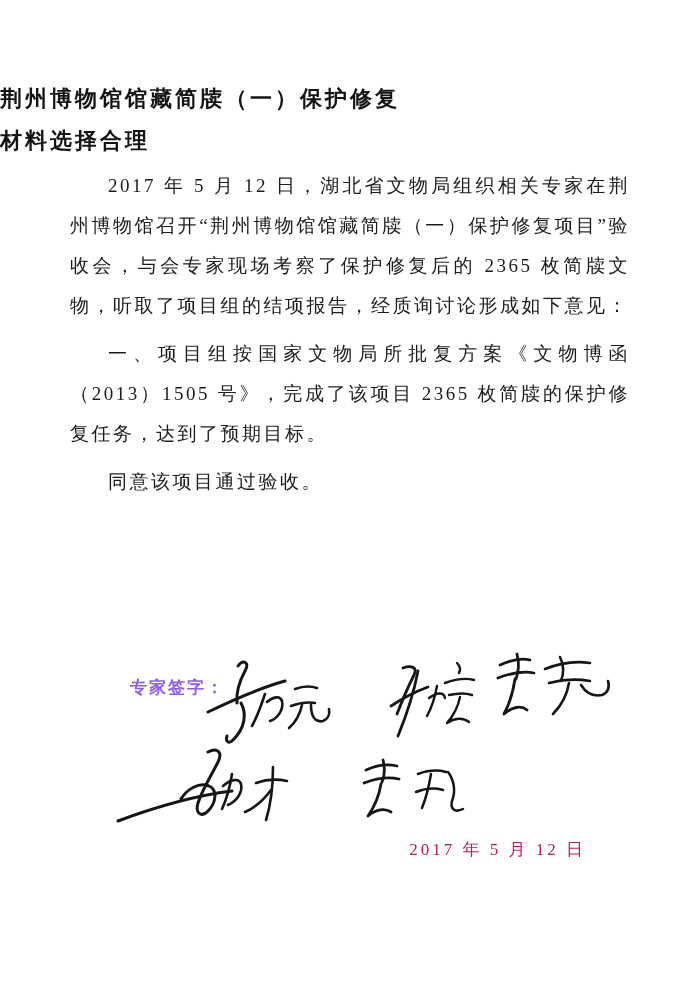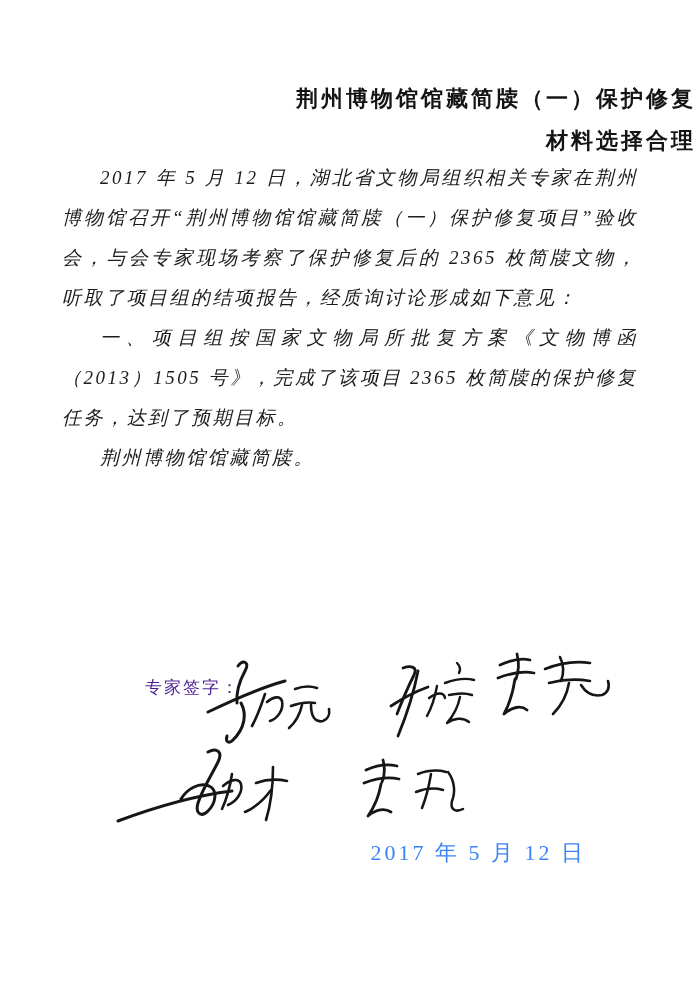--- a/index.html
+++ b/index.html
@@ -14,99 +14,98 @@
     background: #ffffff;
     overflow: hidden;
     font-family: "Liberation Serif", serif;
     color: #1c1c1c;
   }
   .doc-title {
     position: absolute;
     top: 78px;
     left: 0;
     width: 100%;
-    text-align: right;
+    text-align: left;
     font-family: "DejaVu Sans", sans-serif;
     font-weight: bold;
     font-size: 22px;
     letter-spacing: 3px;
     line-height: 42px;
     color: #141414;
   }
   .doc-title .title-line { display: block; }
   .body-text {
     position: absolute;
     top: 158px;
     left: 62px;
     width: 576px;
     font-size: 19px;
     letter-spacing: 2.5px;
     line-height: 40px;
     text-align: justify;
     color: #1c1c1c;
   }
   .body-text p {
-    margin: 0;
+    margin: 8px;
     text-indent: 2em;
-    font-style: italic;
   }
   .signature-area {
     position: absolute;
     top: 648px;
     left: 0;
     width: 100%;
     height: 190px;
   }
   .signature-label {
     position: absolute;
-    left: 145px;
+    left: 130px;
     top: 28px;
     font-size: 17px;
     letter-spacing: 2px;
-    font-weight: normal;
-    color: #4c1d95;
+    font-weight: bold;
+    color: #8b5cf6;
   }
   .sig {
     position: absolute;
   }
   .sig svg {
     display: block;
     stroke: #161616;
     fill: none;
     stroke-linecap: round;
     stroke-linejoin: round;
   }
   .sig-1 { left: 205px; top: 8px;  }
   .sig-2 { left: 385px; top: 8px;  }
   .sig-3 { left: 488px; top: 0px;  }
   .sig-4 { left: 110px; top: 98px; }
   .sig-5 { left: 352px; top: 108px;}
   .doc-date {
     position: absolute;
     top: 838px;
     right: 110px;
-    font-size: 22px;
+    font-size: 17px;
     letter-spacing: 3px;
-    color: #3b82f6;
+    color: #be185d;
   }
 </style>
 </head>
 <body>
 
 <div class="page">
 
   <div class="doc-title">
     <span class="title-line">荆州博物馆馆藏简牍（一）保护修复</span>
     <span class="title-line">材料选择合理</span>
   </div>
 
   <div class="body-text">
     <p>2017 年 5 月 12 日，湖北省文物局组织相关专家在荆州博物馆召开“荆州博物馆馆藏简牍（一）保护修复项目”验收会，与会专家现场考察了保护修复后的 2365 枚简牍文物，听取了项目组的结项报告，经质询讨论形成如下意见：</p>
     <p>一、项目组按国家文物局所批复方案《文物博函（2013）1505 号》，完成了该项目 2365 枚简牍的保护修复任务，达到了预期目标。</p>
-    <p>荆州博物馆馆藏简牍。</p>
+    <p>同意该项目通过验收。</p>
   </div>
 
   <div class="signature-area">
     <span class="signature-label">专家签字：</span>
 
     <span class="sig sig-1">
       <svg width="130" height="95" viewBox="0 0 130 95">
         <path stroke-width="3" d="M33,10 C38,3 45,6 40,15 C34,26 31,36 32,47"></path>
         <path stroke-width="3" d="M3,56 C30,43 58,31 80,25"></path>
         <path stroke-width="3" d="M36,47 C42,58 40,72 28,84 C24,88 20,86 22,80"></path>

